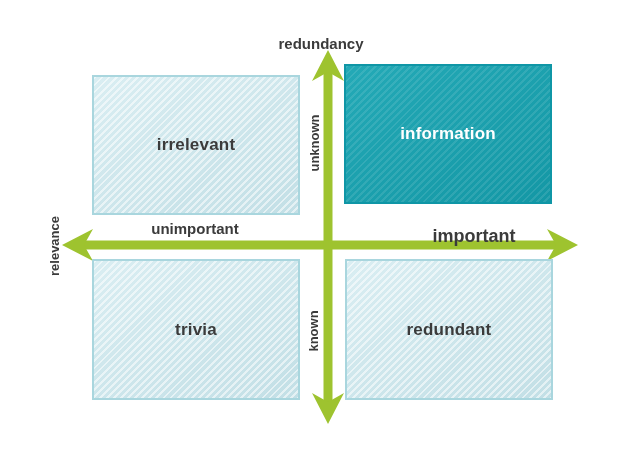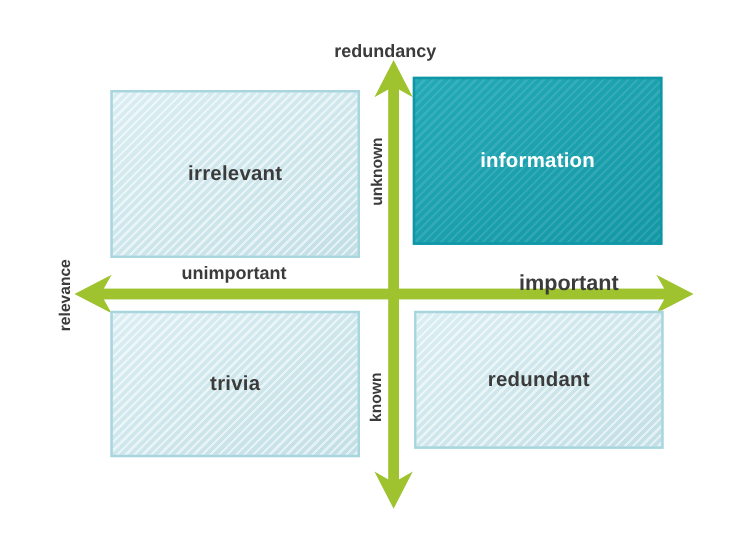--- a/index.html
+++ b/index.html
@@ -47,22 +47,22 @@
   .quadrant.teal {
     color: var(--text-light, #ffffff);
     background-color: var(--teal-fill, #16a4b2);
     background-image:
       repeating-linear-gradient(135deg, rgba(255,255,255,0.10) 0 2px, rgba(255,255,255,0) 2px 5px),
       linear-gradient(150deg, rgba(255,255,255,0.06), rgba(0,40,50,0.10));
     border: 2px solid var(--teal-border, #0f96a6);
   }
   .q-top-left     { left: 92px;  top: 75px;  }
   .q-top-right    { left: 344px; top: 64px;  }
-  .q-bottom-left  { left: 92px;  top: 259px; height: 122px; }
-  .q-bottom-right { left: 345px; top: 259px; height: 115px; }
+  .q-bottom-left  { left: 92px;  top: 259px; height: 141px; }
+  .q-bottom-right { left: 345px; top: 259px; height: 141px; }
 
   
   .axis-label {
     position: absolute;
     color: var(--text-dark, #3b3b3b);
     font-weight: 700;
     white-space: nowrap;
     transform: translate(-50%, -50%);
   }
   .label-redundancy  { left: 321px; top: 43px;  font-size: 15px; }

